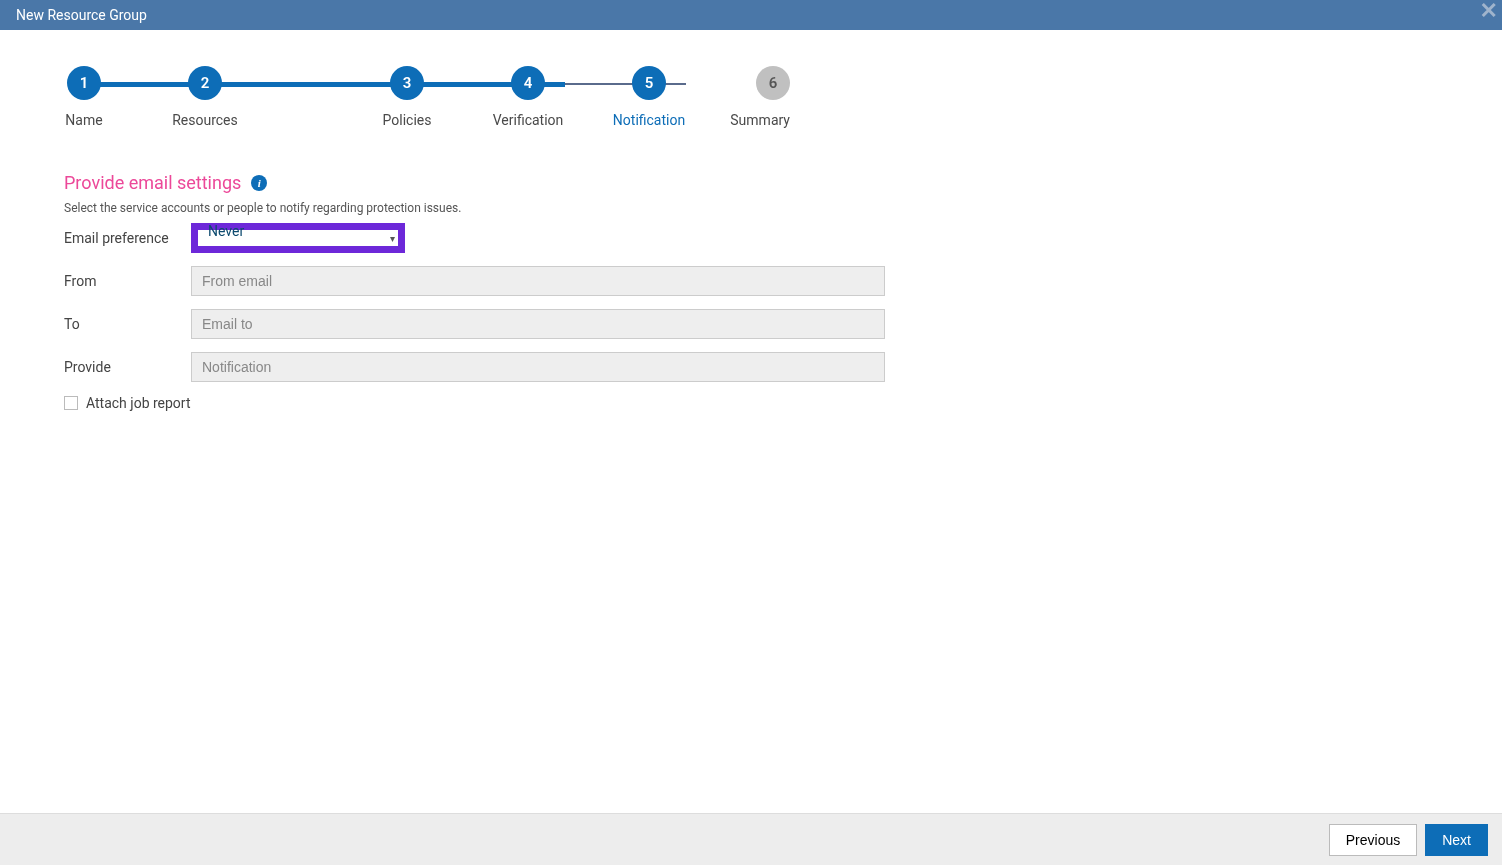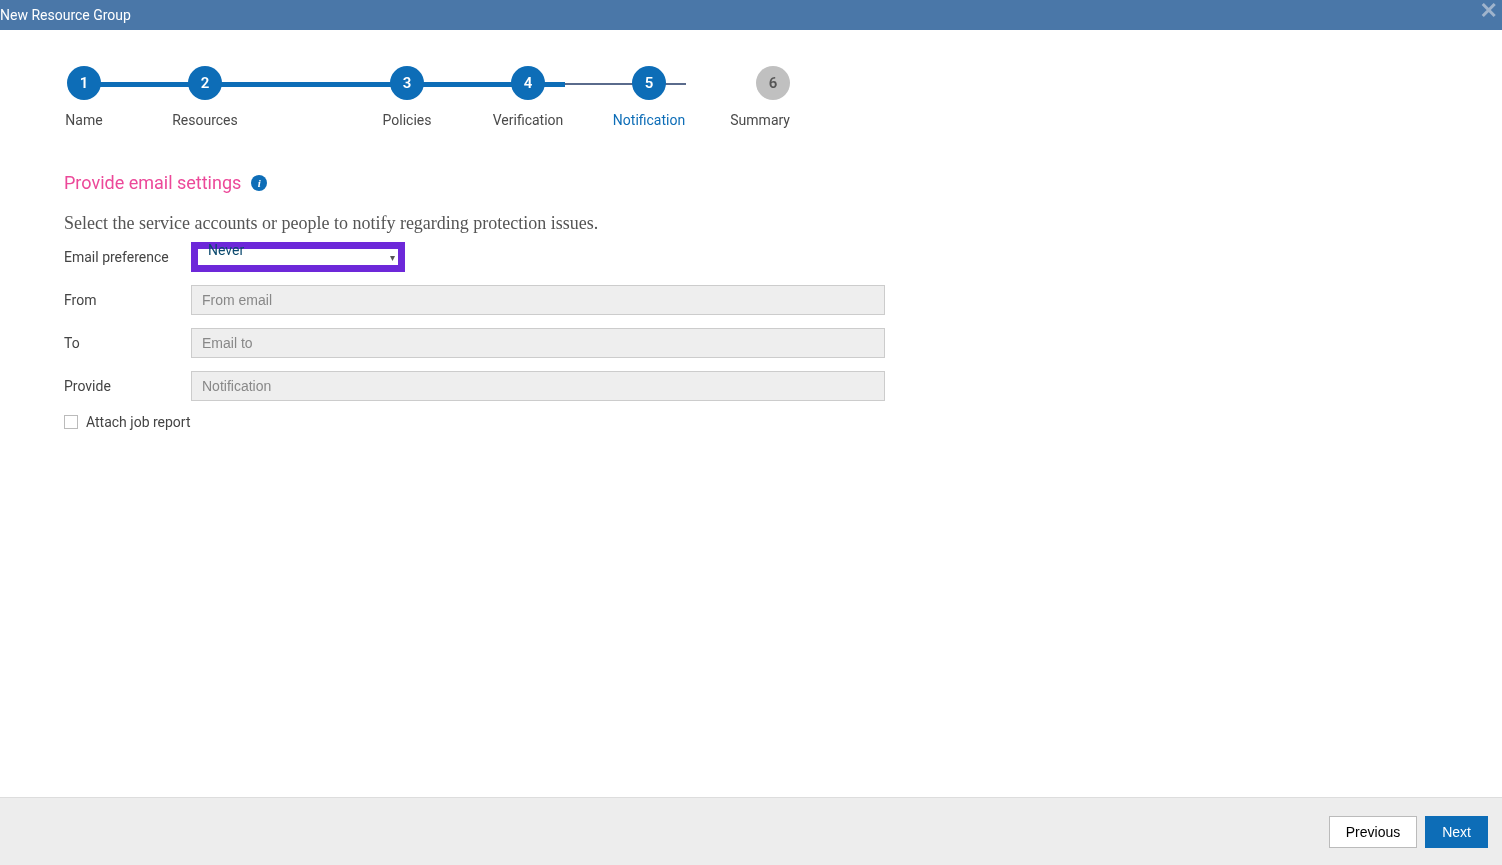--- a/index.html
+++ b/index.html
@@ -14,21 +14,21 @@
       background: #fff;
       width: 1502px;
       height: 865px;
       position: relative;
       overflow: hidden;
     }
     
     .header-bar {
       background: #4a77a8;
       color: #fff;
-      padding: 6px 0;
+      padding: 6px 16px;
       height: 30px;
       position: relative;
       display: flex;
       align-items: center;
     }
     .header-title {
       font-size: 14px;
       font-weight: 400;
     }
     .close-btn {
@@ -137,24 +137,23 @@
       color: #fff;
       display: inline-flex;
       align-items: center;
       justify-content: center;
       font-size: 11px;
       font-weight: bold;
       font-style: italic;
       font-family: Georgia, serif;
     }
     .section-subtitle {
-      margin-top: 20px;
-      font-size: 18px;
+      margin-top: 8px;
+      font-size: 12px;
       color: #555;
-      font-family: Liberation Serif, serif;
     }
     
     .form-rows {
       margin-top: 8px;
     }
     .form-row {
       display: flex;
       align-items: center;
       margin-bottom: 13px;
     }
@@ -222,21 +221,21 @@
     .checkbox-label {
       font-size: 14px;
       color: #444;
     }
     
     .footer {
       position: absolute;
       bottom: 0;
       left: 0;
       right: 0;
-      height: 68px;
+      height: 52px;
       background: #ededed;
       border-top: 1px solid #ddd;
       display: flex;
       align-items: center;
       justify-content: flex-end;
       padding: 0 14px;
       gap: 8px;
     }
     .btn {
       height: 32px;

